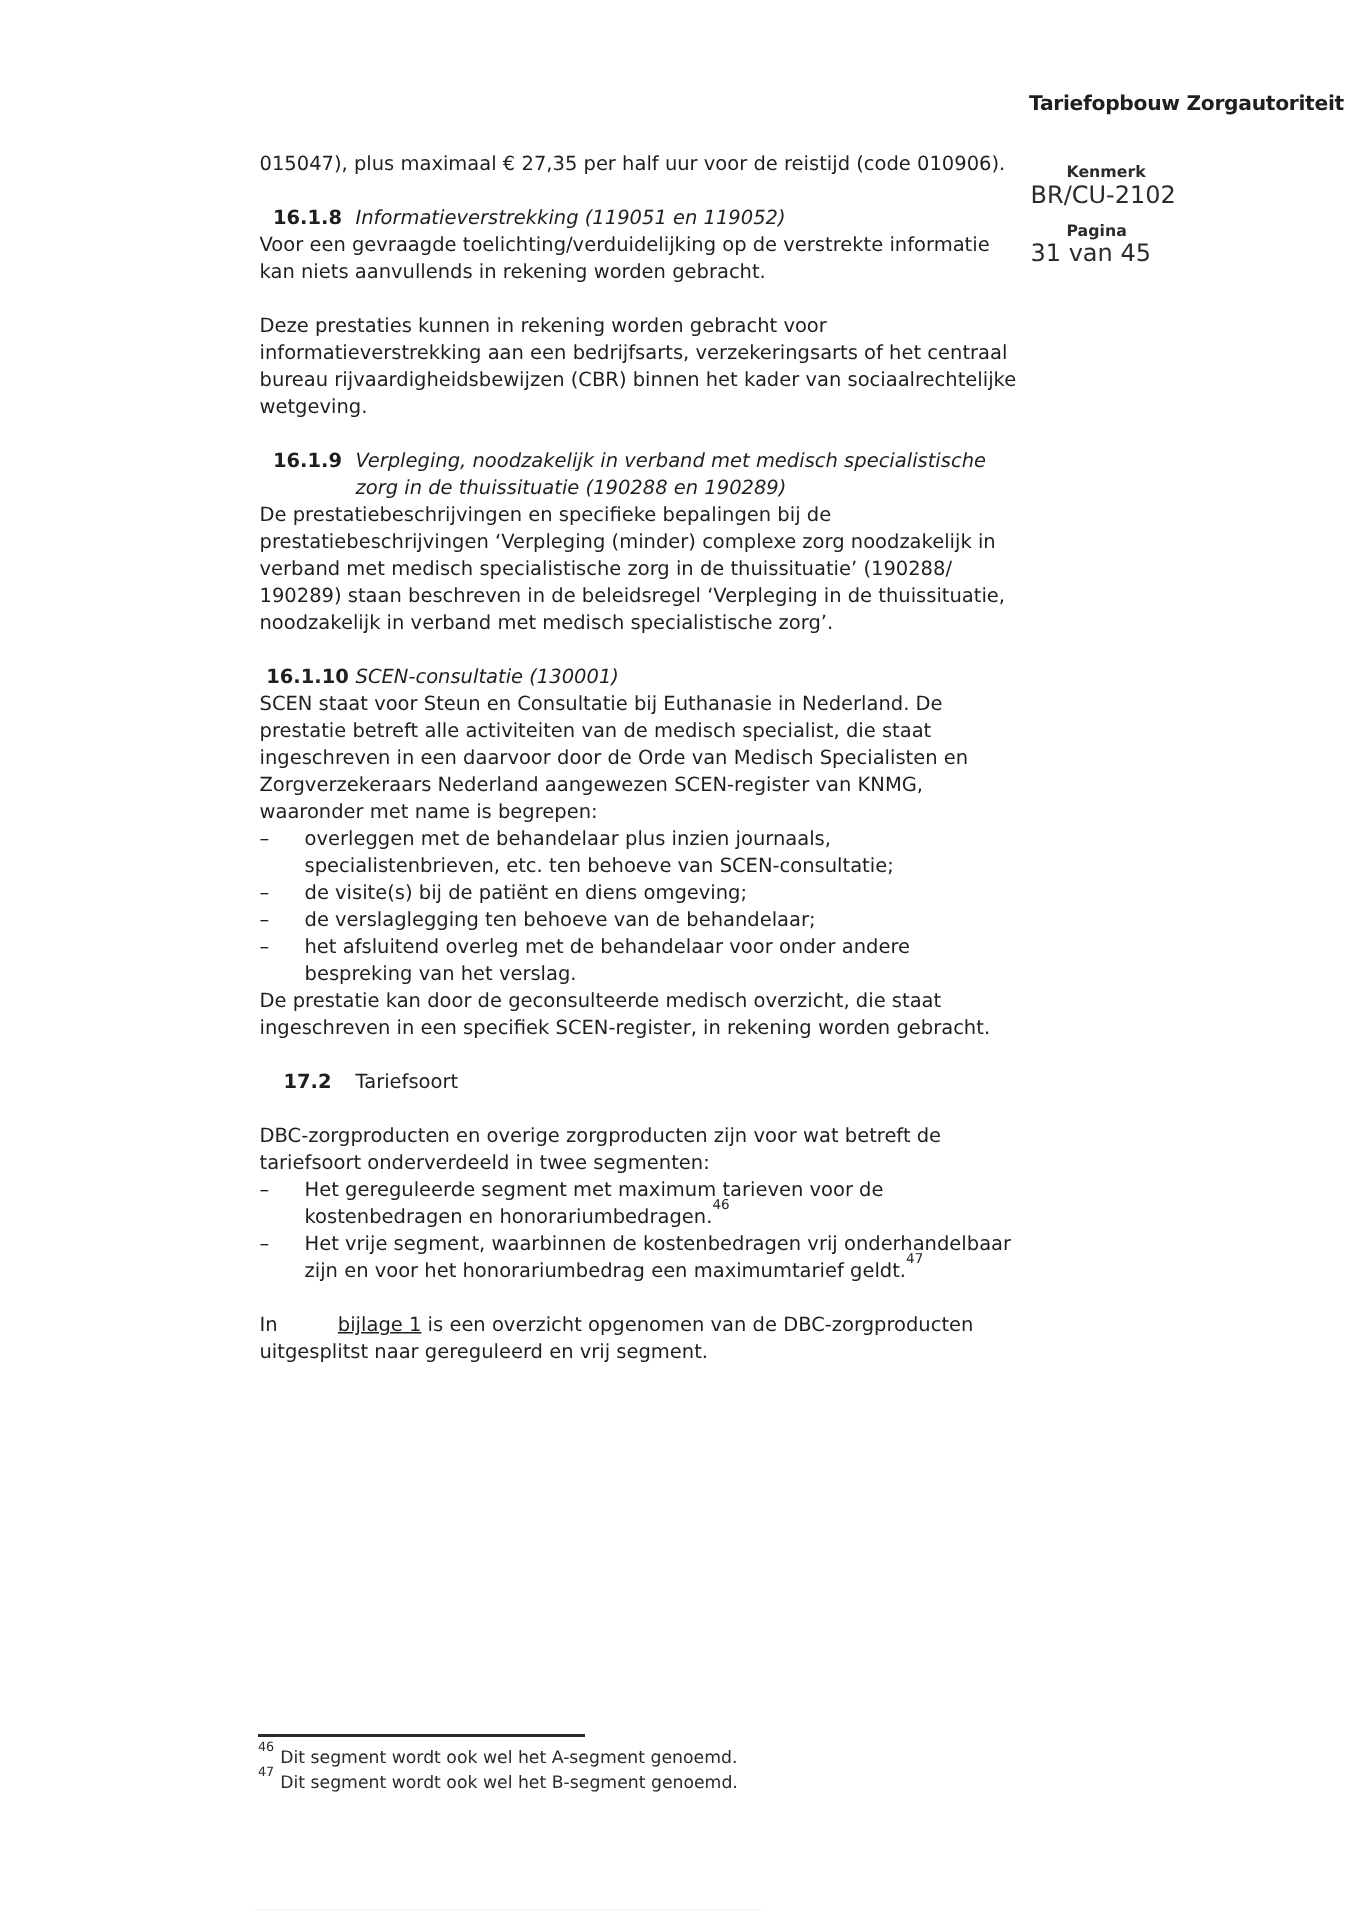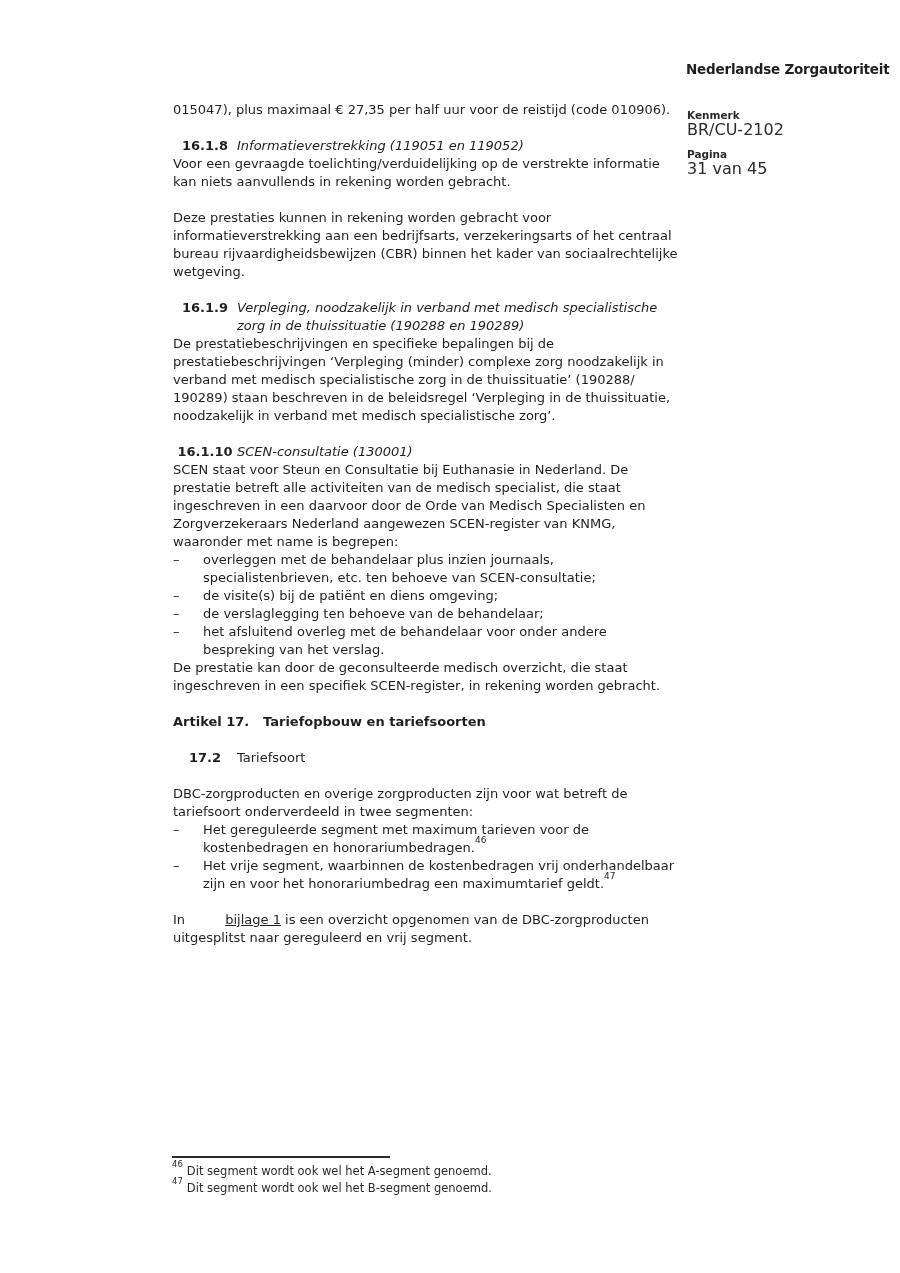--- a/index.html
+++ b/index.html
@@ -29,20 +29,21 @@
     position: absolute;
     left: 687px;
     top: 108px;
     width: 160px;
   }
   .meta-label {
     font-size: 10.5px;
     font-weight: bold;
     color: #2b2b2b;
     line-height: 14px;
+    margin-left: 24px;
   }
   .meta-value {
     font-size: 16px;
     color: #2b2b2b;
     line-height: 15px;
   }
   .meta-gap { margin-top: 10px; }
 
   
   .content {
@@ -106,21 +107,21 @@
     position: relative;
     top: -3px;
   }
   .fn span { margin-left: 4px; }
 </style>
 </head>
 <body>
 
 <div class="page">
 
-  <div class="brand">Nederlandse Zorgautoriteit</div>
+  <div class="brand">Tariefopbouw Zorgautoriteit</div>
 
   <div class="meta">
     <div class="meta-label">Kenmerk</div>
     <div class="meta-value">BR/CU-2102</div>
     <div class="meta-label meta-gap">Pagina</div>
     <div class="meta-value">31 van 45</div>
   </div>
 
   <div class="content">
 
@@ -163,24 +164,20 @@
           <div class="b-text">de verslaglegging ten behoeve van de behandelaar;</div>
         </div>
         <div class="bullet">
           <span class="b-dash">–</span>
           <div class="b-text">het afsluitend overleg met de behandelaar voor onder andere bespreking van het verslag.</div>
         </div>
       </div>
       <p class="par">De prestatie kan door de geconsulteerde medisch overzicht, die staat ingeschreven in een specifiek SCEN-register, in rekening worden gebracht.</p>
     </div>
 
-    <div class="art-heading">
-      <span class="art-num">Artikel 17.</span>
-      <span class="art-title">Tariefopbouw en tariefsoorten</span>
-    </div>
 
 
     <div>
       <div class="sec-heading gap-after">
         <span class="h-num">17.2</span>
         <span class="h-title">Tariefsoort</span>
       </div>
       <p class="par tight">DBC-zorgproducten en overige zorgproducten zijn voor wat betreft de tariefsoort onderverdeeld in twee segmenten:</p>
       <div class="bullets gap-after">
         <div class="bullet">

